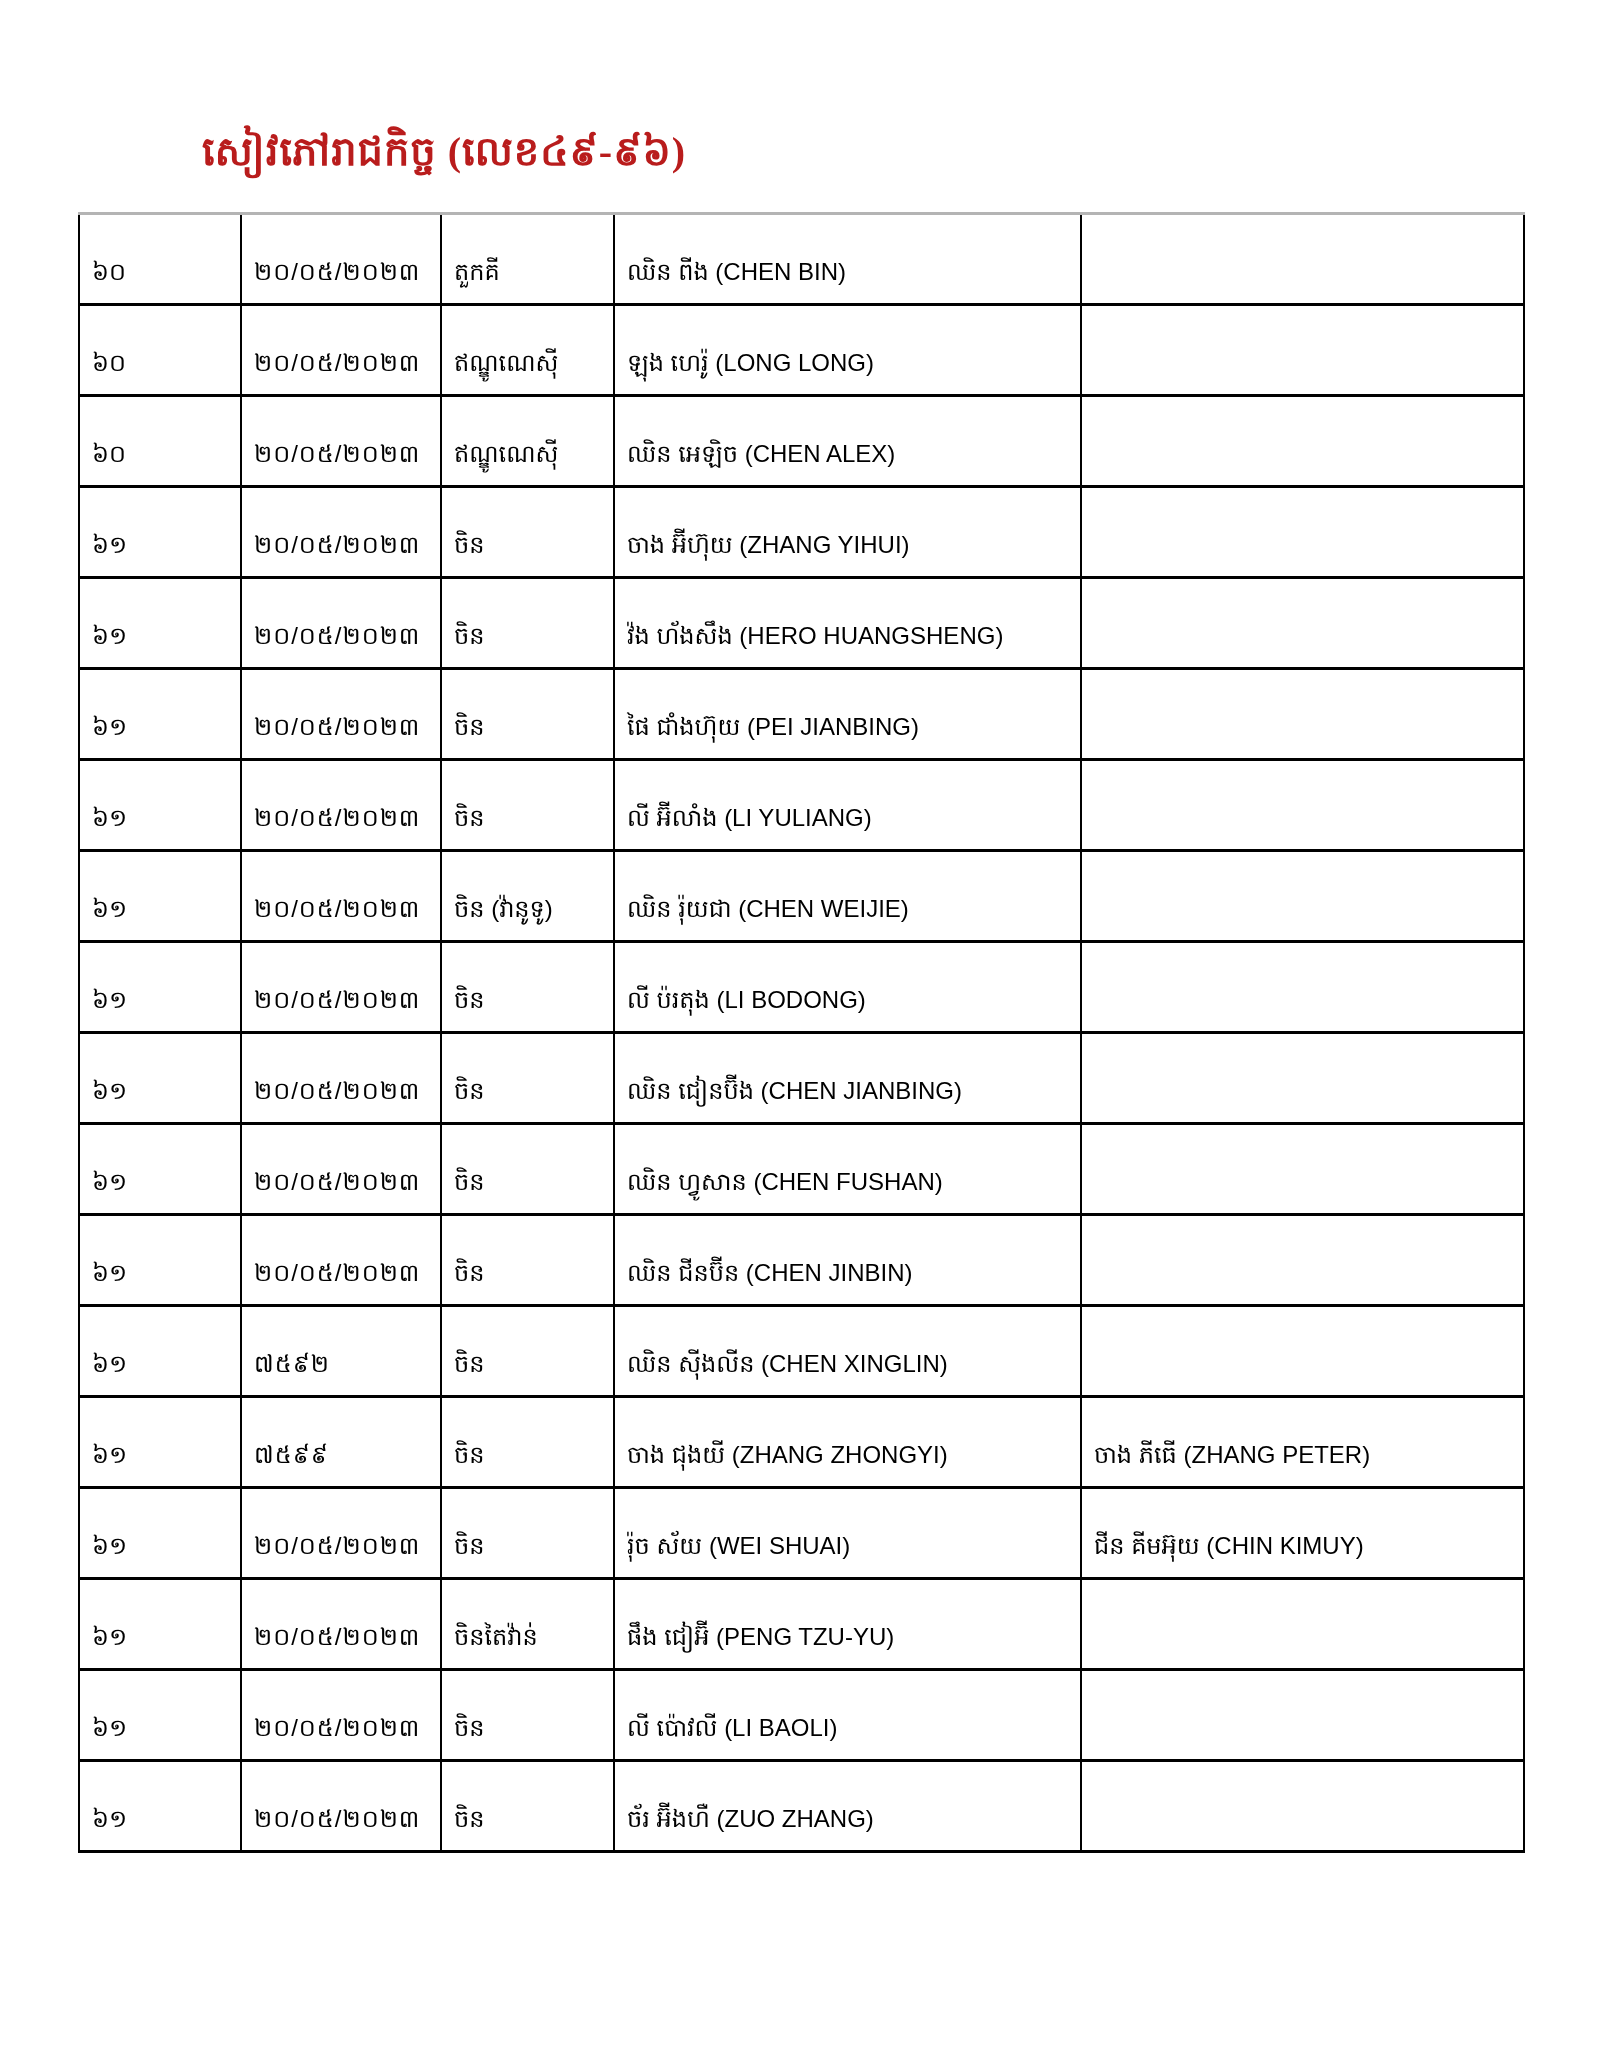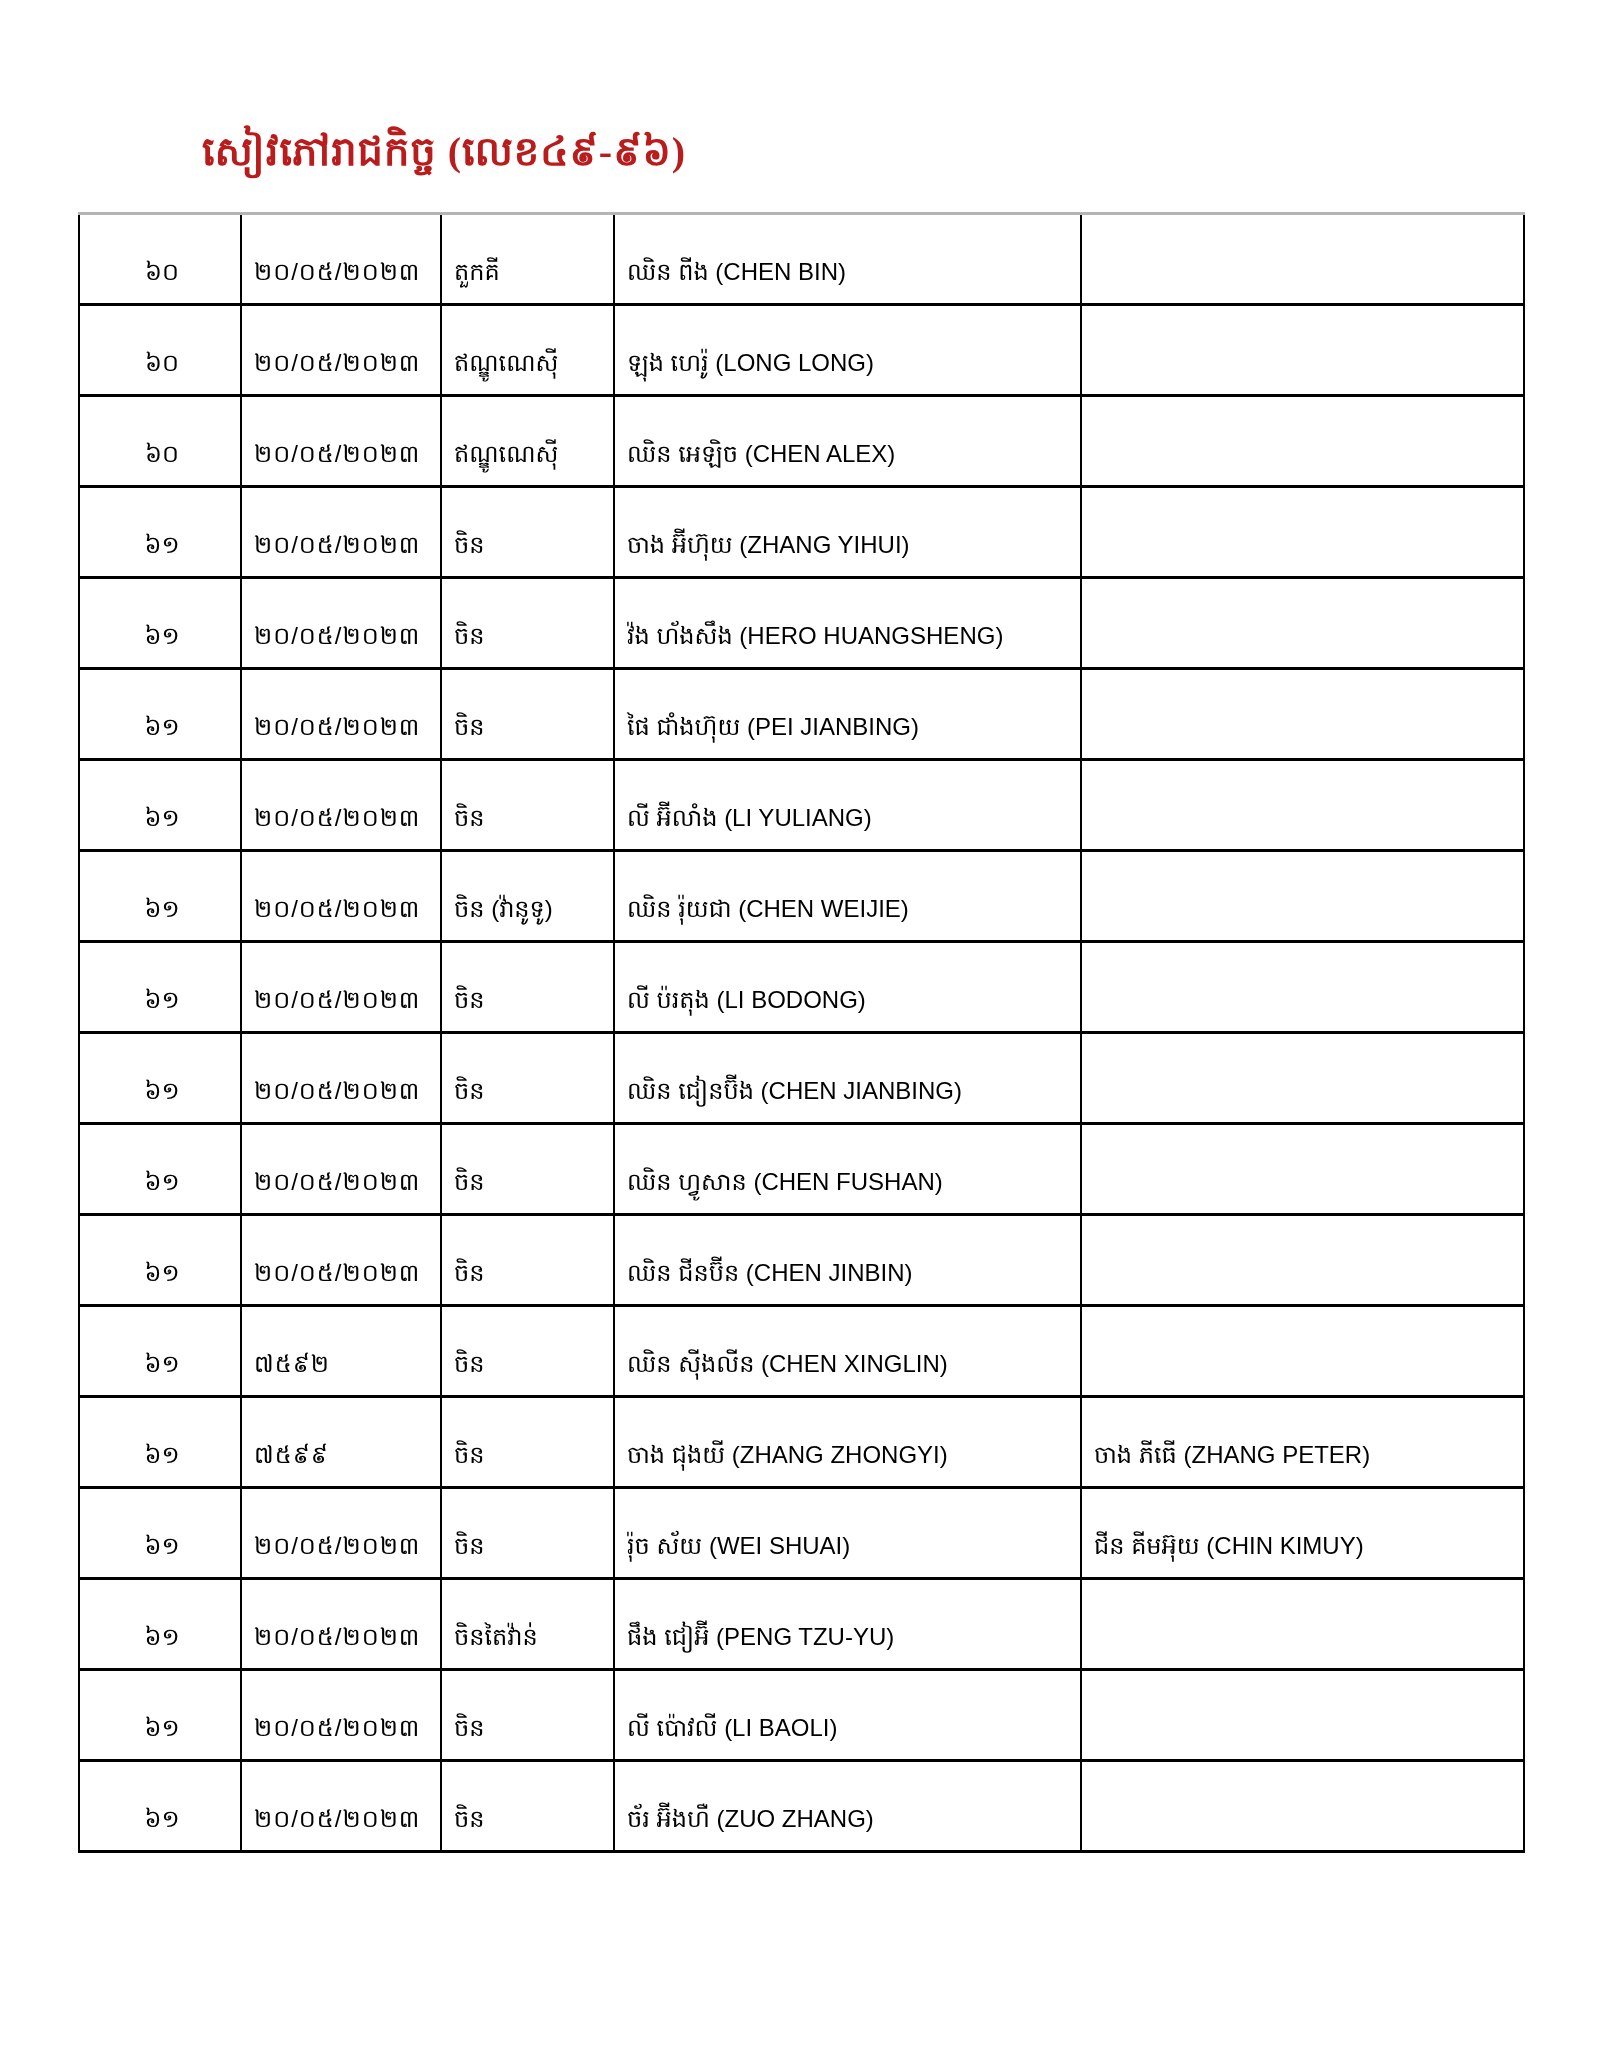--- a/index.html
+++ b/index.html
@@ -49,21 +49,21 @@
     font-size: 24px;
     line-height: 1.25;
     color: #000000;
     overflow: hidden;
     white-space: nowrap;
   }
   
   table.records tr:first-child td {
     border-top: 3px solid #b4b4b4;
   }
-  td.col-0 { text-align: center; padding-left: 0; padding-right: 34px; }
+  td.col-0 { padding-left: 0; padding-right: 34px; }
   td.col-1 { padding-left: 12px; letter-spacing: 1px; }
   td.col-2 { padding-left: 12px; }
   td.col-3 { padding-left: 14px; }
   td.col-4 { padding-left: 12px; }
 </style>
 </head>
 <body>
 
 <div class="page">
   <h1 class="title">សៀវភៅរាជកិច្ច (លេខ៤៩-៩៦)</h1>

